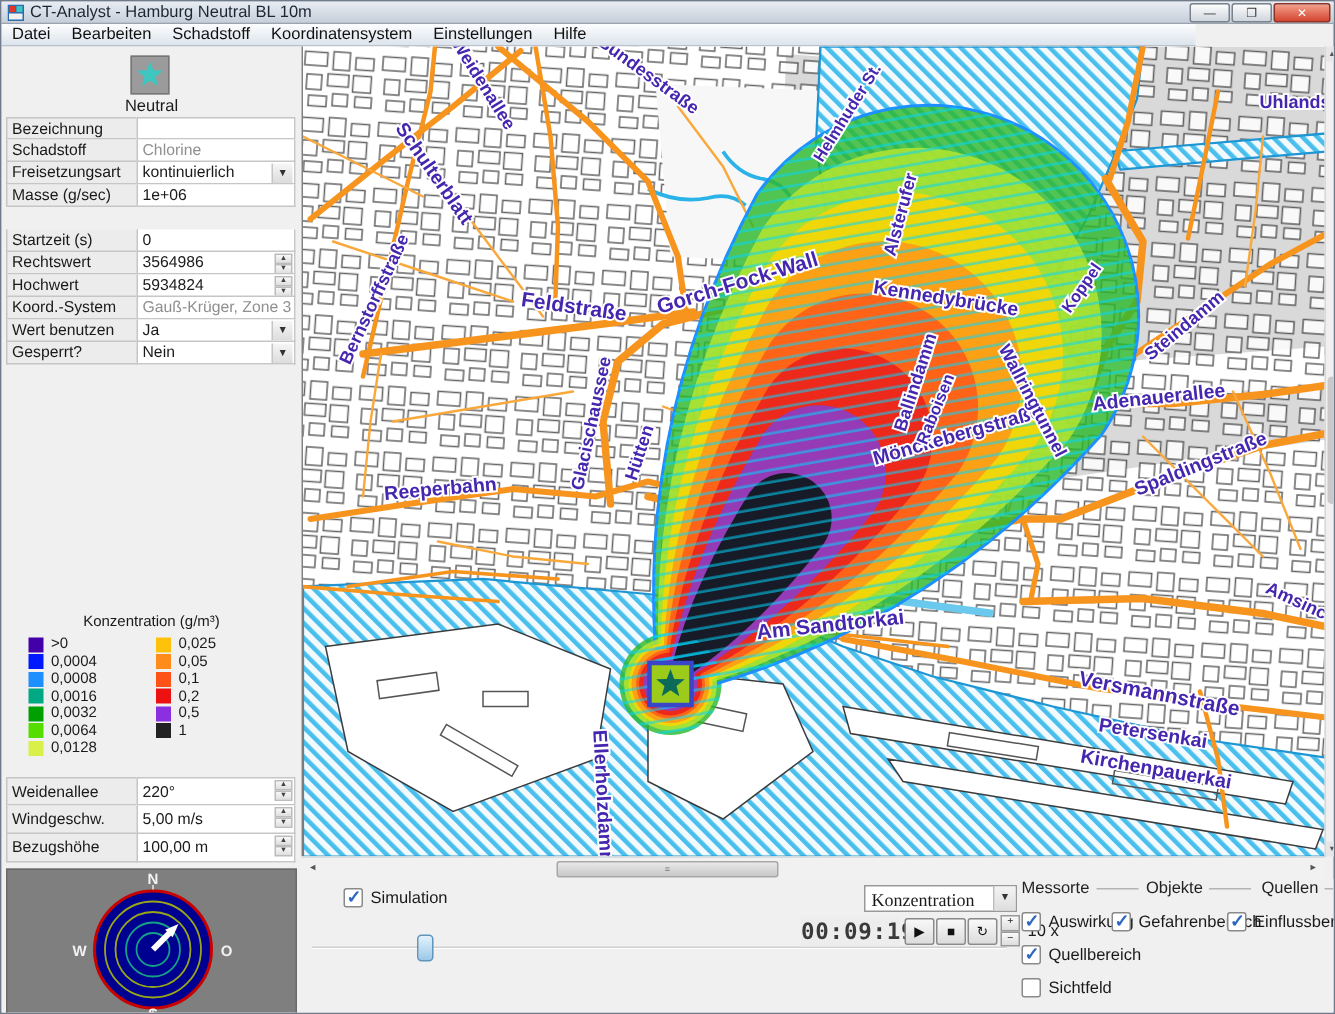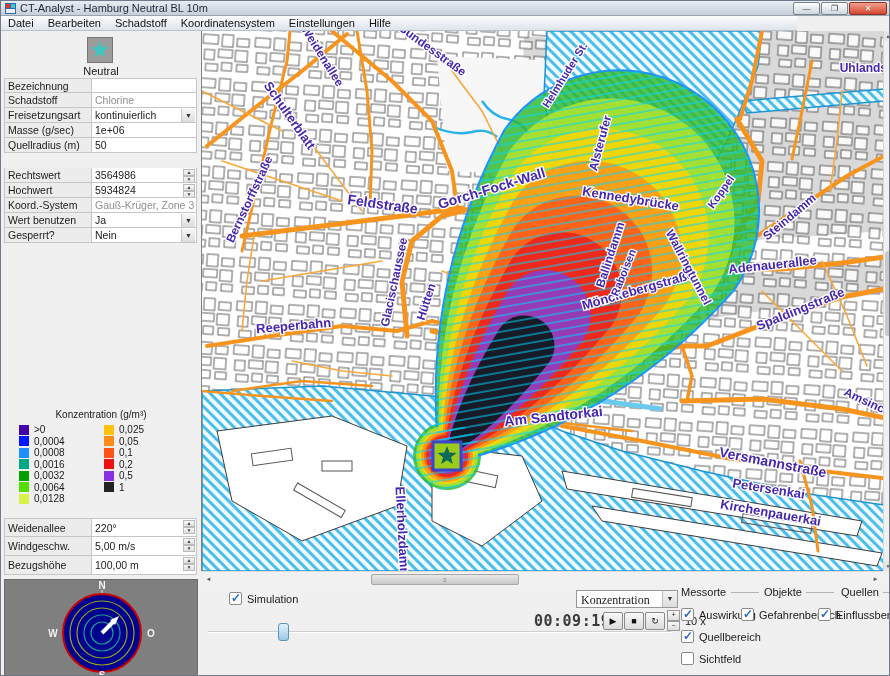--- a/index.html
+++ b/index.html
@@ -131,23 +131,23 @@
       <div class="fval ro">Chlorine</div>
     </div>
     <div class="frow" style="top:77px">
       <div class="flabel">Freisetzungsart</div>
       <div class="fval"><span>kontinuierlich</span><span class="darr">▼</span></div>
     </div>
     <div class="frow" style="top:92px">
       <div class="flabel">Masse (g/sec)</div>
       <div class="fval">1e+06</div>
     </div>
-    <div class="frow" style="top:107px">
-      <div class="flabel">Quellradius (m)</div>
-      <div class="fval">50</div>
+    <div class="frow" style="top:122px">
+      <div class="flabel">Startzeit (s)</div>
+      <div class="fval">0</div>
     </div>
     <div class="frow" style="top:137px">
       <div class="flabel">Rechtswert</div>
       <div class="fval"><span>3564986</span><span class="spin">
             <span>▲</span>
             <span>▼</span>
           </span></div>
     </div>
     <div class="frow" style="top:152px">
       <div class="flabel">Hochwert</div>

